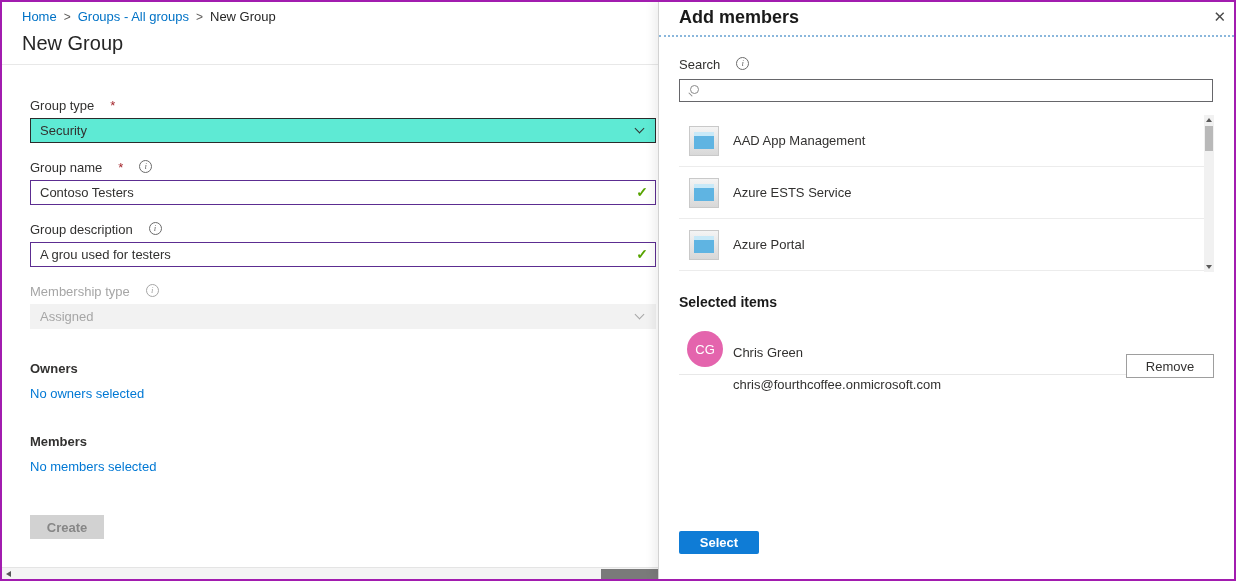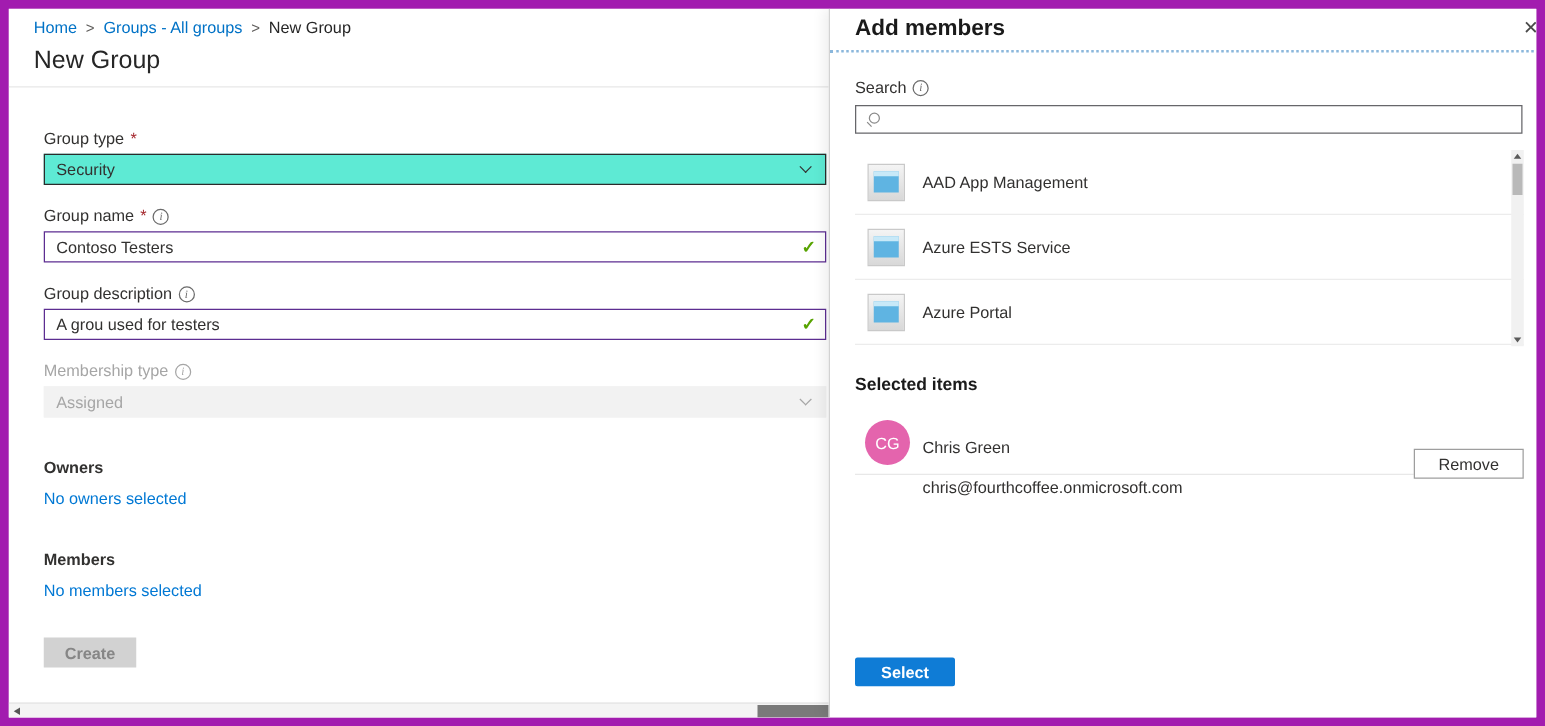--- a/index.html
+++ b/index.html
@@ -1,31 +1,31 @@
 <!DOCTYPE html>
 <html><head>
 <meta charset="utf-8">
 <style>
   * { margin:0; padding:0; box-sizing:border-box; }
   html,body { background:#e9e9e9; }
   body { font-family:"Liberation Sans", sans-serif; }
-  .screen { position:relative; width:1236px; height:581px; background:#fff; border:7px solid #a21caf; overflow:hidden; }
+  .screen { position:relative; width:1236px; height:581px; background:#fff; border:2px solid #a21caf; overflow:hidden; }
 
   
   .main { position:absolute; top:0; left:0; width:656px; height:100%; background:#fff; }
   .breadcrumb { position:absolute; top:7px; left:20px; font-size:13px; color:#605e5c; display:flex; gap:7px; align-items:center; }
   .breadcrumb a { color:#0072c6; text-decoration:none; cursor:pointer; }
   .sep { color:#605e5c; font-size:12px; }
   .crumb-current { color:#262626; }
   .page-title { position:absolute; top:30px; left:20px; font-size:20px; font-weight:400; color:#262626; }
   .title-rule { position:absolute; top:62px; left:0; width:656px; border-top:1px solid #e8e8e8; }
 
   .form { position:absolute; top:96px; left:28px; width:626px; }
   .field { position:relative; margin-bottom:17px; }
-  .lbl { font-size:13px; color:#323130; margin-bottom:5px; display:flex; align-items:flex-end; gap:5px; }
+  .lbl { font-size:13px; color:#323130; margin-bottom:5px; display:flex; align-items:flex-start; gap:16px; }
   .lbl-disabled, .lbl-disabled .info { color:#a6a6a6; border-color:#a6a6a6; }
   .req { color:#a4262c; }
   .info { display:inline-flex; width:13px; height:13px; border:1px solid #6b6b6b; border-radius:50%; font-size:9px; color:#6b6b6b; align-items:center; justify-content:center; font-style:italic; font-family:"Liberation Serif", serif; line-height:1; cursor:default; }
   .select { display:flex; align-items:center; justify-content:space-between; height:25px; padding:0 9px; font-size:13px; color:#323130; background:#5eead4; border:1px solid #2b2b2b; cursor:pointer; }
   .select.disabled { background:#f2f2f2; border-color:#f2f2f2; color:#a6a6a6; cursor:default; }
   .chev { width:7px; height:7px; border-right:1px solid #323130; border-bottom:1px solid #323130; transform:rotate(45deg); margin-top:-5px; margin-right:3px; flex:none; }
   .chev-gray { border-color:#a6a6a6; }
   .input-wrap { position:relative; }
   .input { width:100%; height:25px; border:1px solid #5c2d91; padding:0 26px 0 9px; font-size:13px; color:#323130; font-family:inherit; outline:none; background:#fff; }
   .check { position:absolute; right:8px; top:4px; color:#57a300; font-size:14px; font-weight:bold; }

